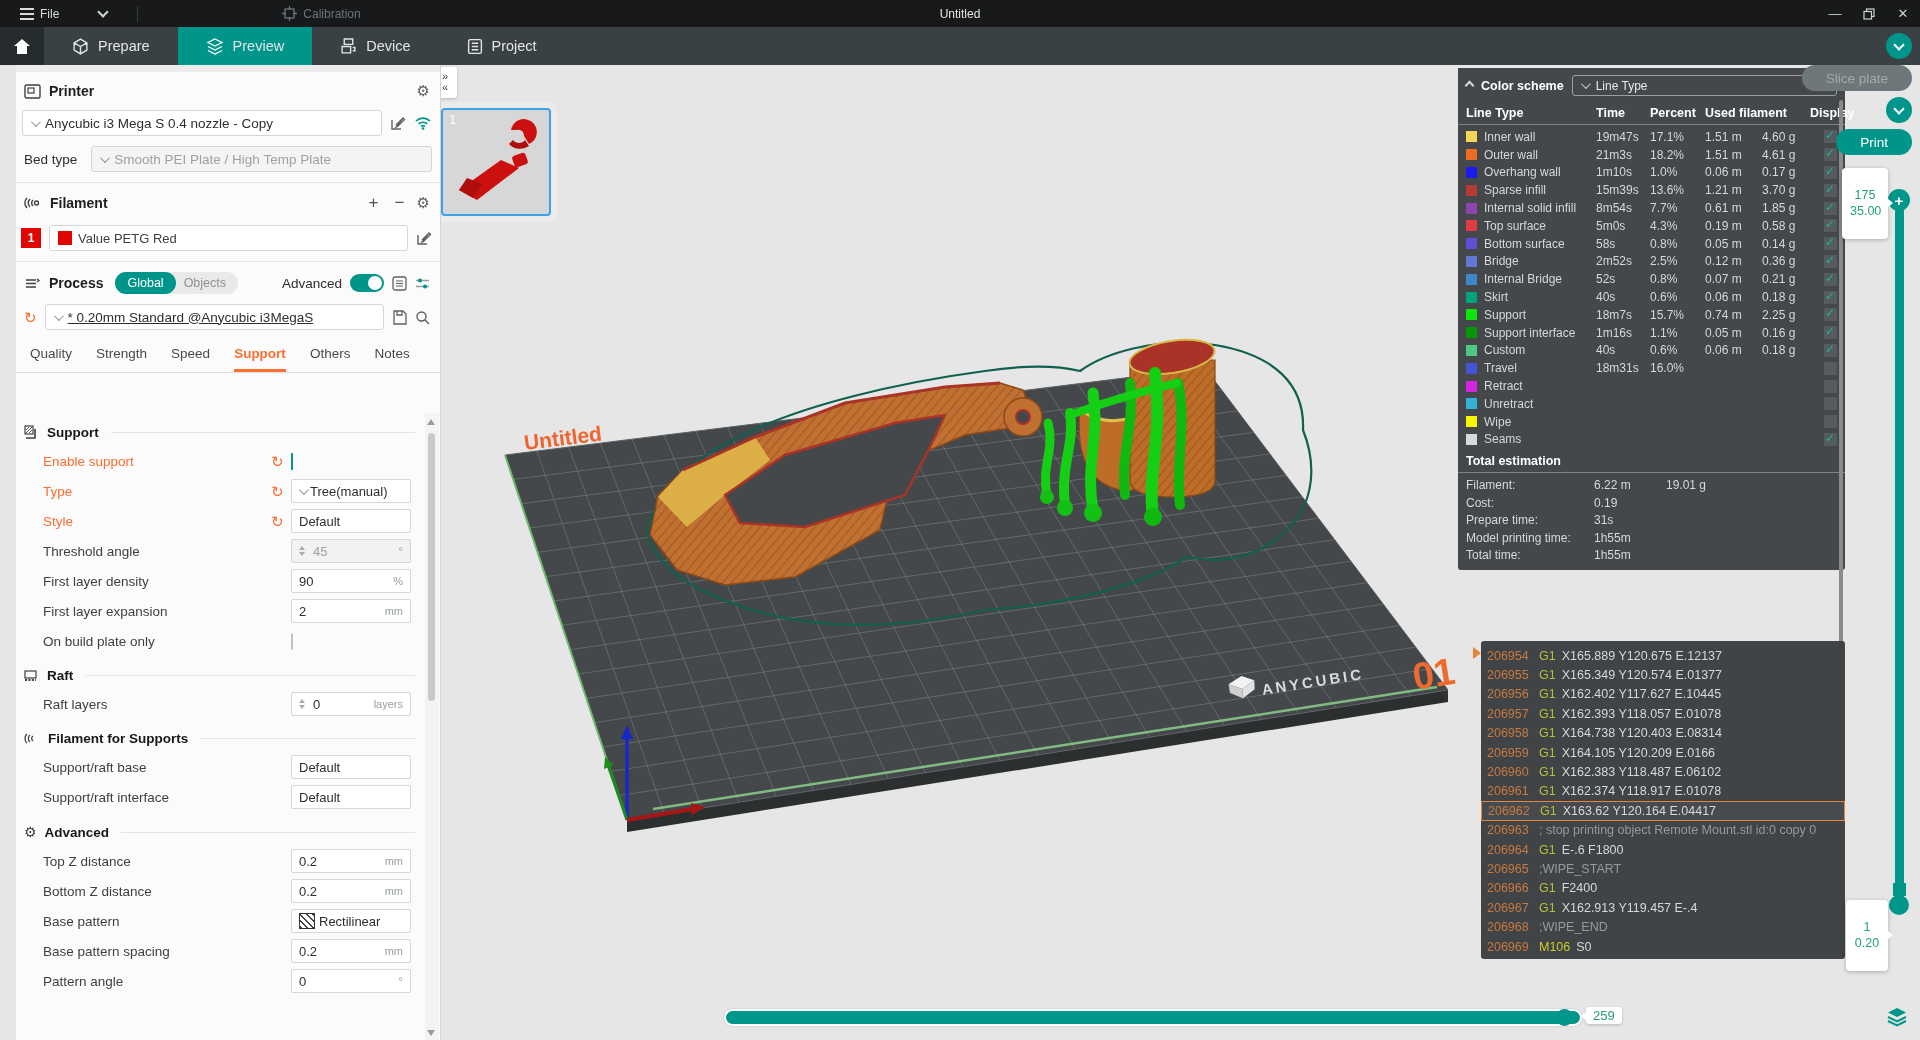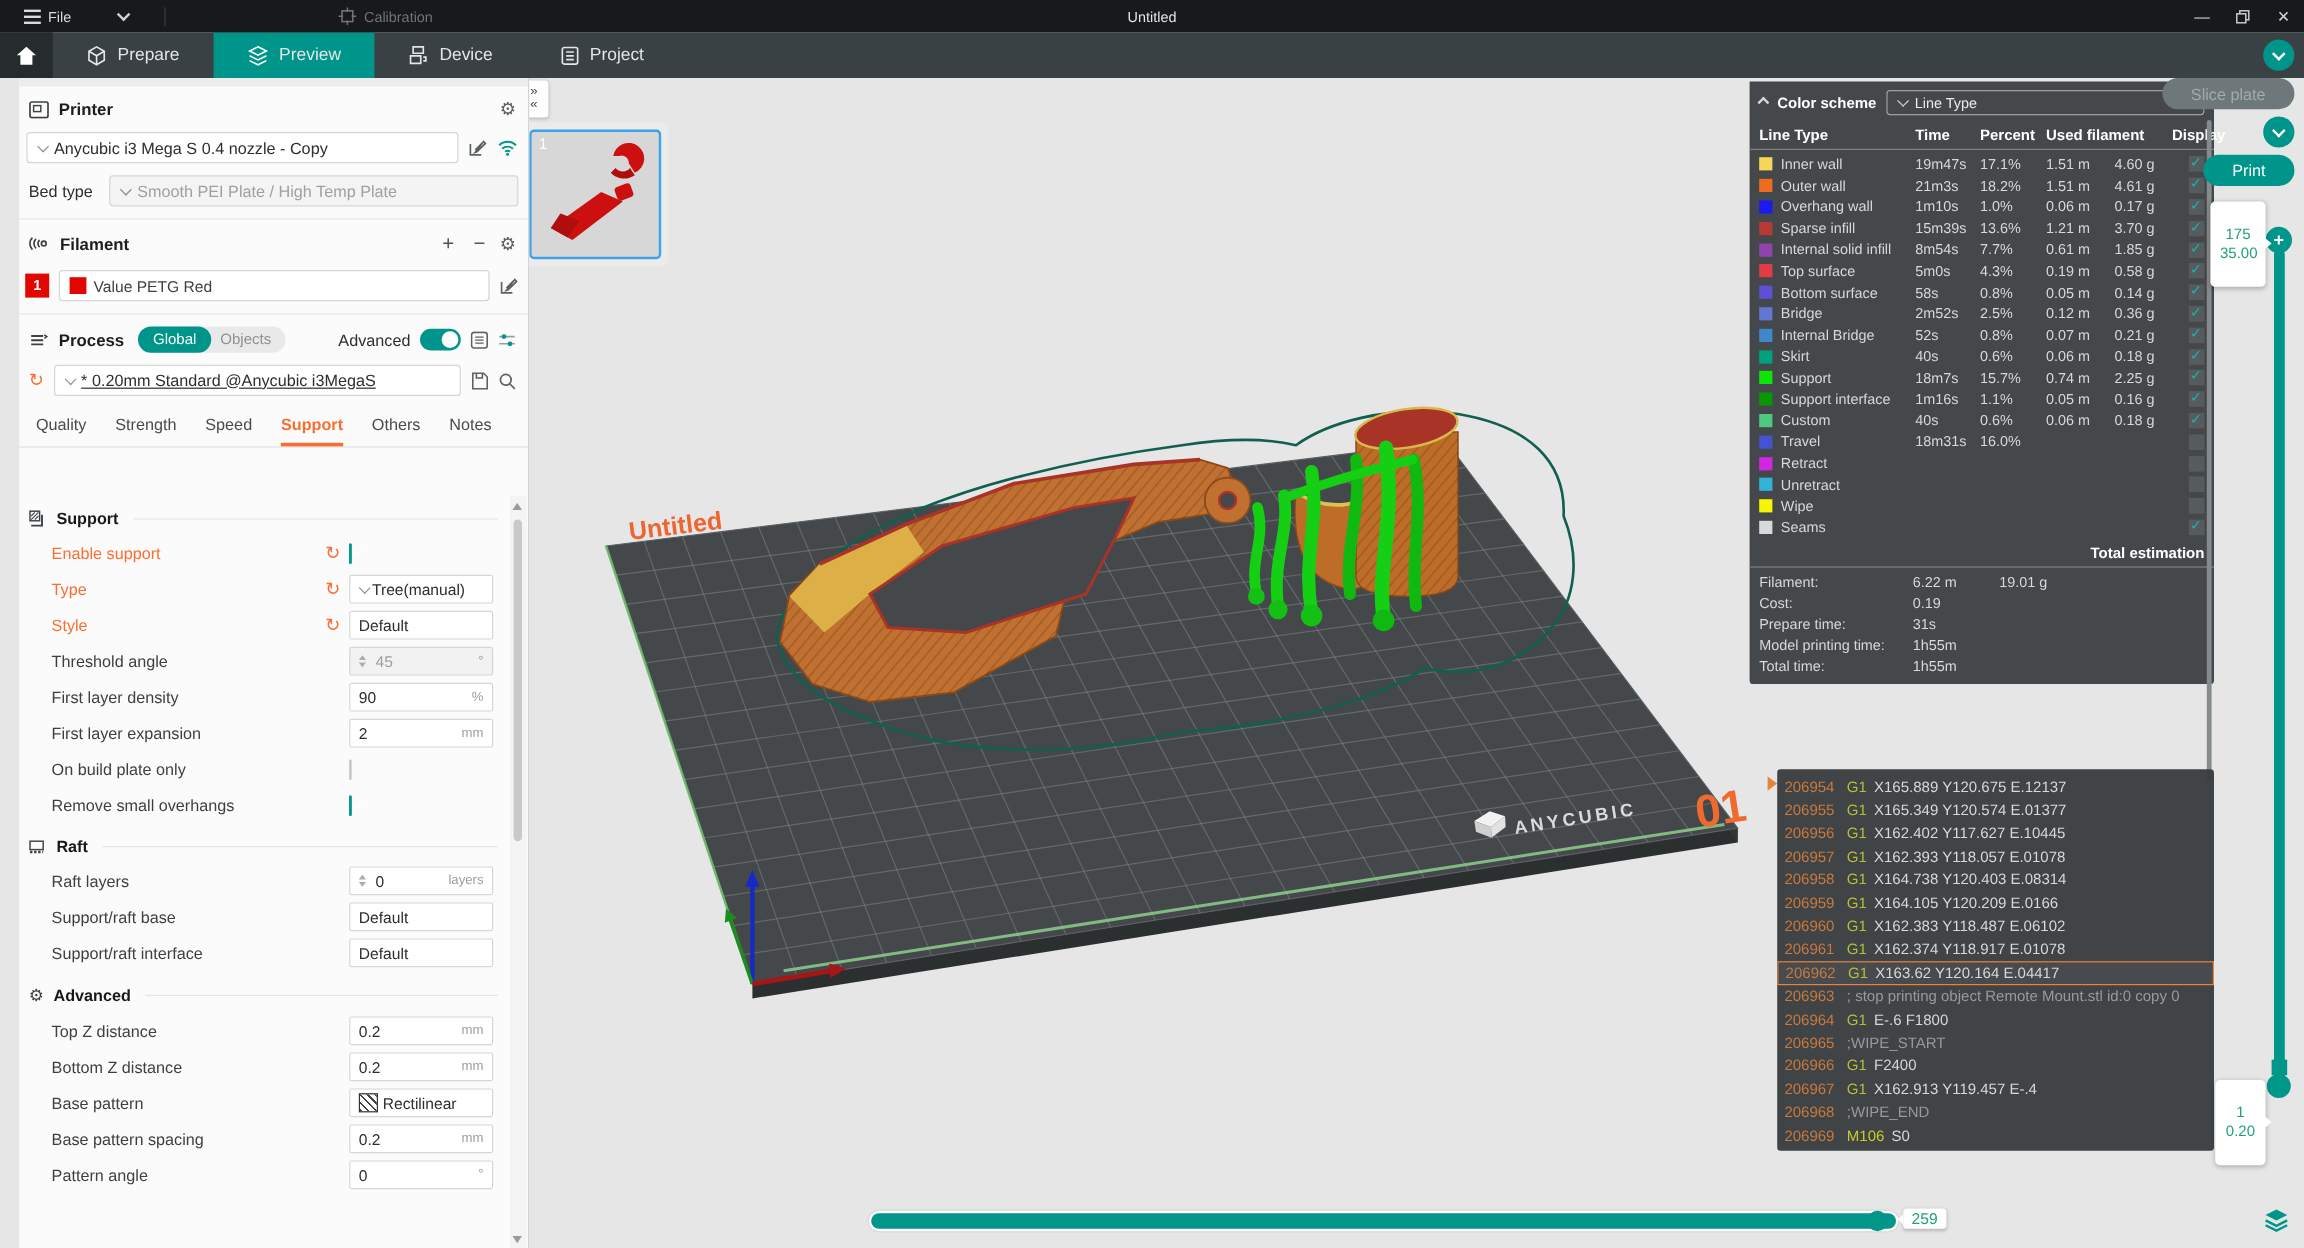--- a/index.html
+++ b/index.html
@@ -107,21 +107,21 @@
   .lg-dd .dd-chev { border-color:#cfd2d3; }
   .lg-grid { display:grid; grid-template-columns:18px 112px 54px 55px 57px 48px 1fr; align-items:center; padding:0 8px; }
   .lg-colhead { font-weight:bold; color:#fff; font-size:12.5px; height:22px; }
   .lg-colhead span { white-space:nowrap; }
   .lg-hr { height:1px; background:#7e8486; margin:0 0 3px 0; }
   .lg-row { height:17.8px; }
   .lg-row span { white-space:nowrap; }
   .sw { width:11px; height:11px; }
   .cbx { width:13px; height:13px; background:#565b5d; margin-left:14px; position:relative; cursor:pointer; }
   .cbx.on::after { content:"✓"; position:absolute; left:1px; top:-2px; color:#17b8a6; font-size:12px; }
-  .lg-sec { font-weight:bold; color:#fff; font-size:12.5px; padding:6px 8px 4px 8px;text-align:right; }
+  .lg-sec { font-weight:bold; color:#fff; font-size:12.5px; padding:6px 8px 4px 8px; }
   .est-row { display:flex; padding:0 8px; height:17.5px; align-items:center; color:#d6d8d9; }
   .est-row .el { width:128px; }
   .est-row .v1 { width:72px; }
   .lg-sb { position:absolute; right:2px; top:32px; width:4px; height:552px; background:#868c8e; border-radius:2px; }
   
   .gcode { position:absolute; left:1481px; top:641px; width:364px; height:318px; background:rgba(58,62,64,.97);
     border-radius:3px; z-index:45; padding:5px 0 0 0; font-size:12.5px; overflow:hidden; }
   .gl { display:flex; height:19.4px; align-items:center; padding:0 6px; white-space:nowrap; cursor:pointer; }
   .gl .n { color:#c8793f; width:52px; flex:none; }
   .gl .c { color:#b8bd39; margin-right:6px; }
@@ -417,25 +417,20 @@
       <div class="ctrl">
         <span>2</span>
         <span class="unit">mm</span>
       </div>
     </div>
     <div class="srow">
       <span class="lab">On build plate only</span>
         <span class="rst-slot"></span>
       <div style="width:120px;"><span class="lcb"></span></div>
     </div>
-    <div class="srow">
-      <span class="lab">Remove small overhangs</span>
-        <span class="rst-slot"></span>
-      <div style="width:120px;"><span class="lcb on"></span></div>
-    </div>
 
     <div class="sec-title">
       <svg width="15" height="13" viewBox="0 0 15 13">
           <rect x="1" y="2" width="11" height="7" fill="none" stroke="#3c4245" stroke-width="1.2"></rect>
           <path d="M1 11 h11" stroke="#3c4245" stroke-width="2" stroke-dasharray="2 1.4"></path>
         </svg>
       <span>Raft</span>
     </div>
     <div class="srow">
       <span class="lab">Raft layers</span>
@@ -443,20 +438,26 @@
       <div class="ctrl">
         <span class="spin">
             <i class="u"></i>
             <i class="d"></i>
           </span>
         <span>0</span>
         <span class="unit">layers</span>
       </div>
     </div>
 
+    <div class="sec-title">
+      <svg width="16" height="13" viewBox="0 0 16 13">
+          <path d="M3 2 a6 6 0 0 0 0 9 M6 3 a4.5 4.5 0 0 0 0 7 M9 4 a3 3 0 0 0 0 5" fill="none" stroke="#3c4245" stroke-width="1.3"></path>
+        </svg>
+      <span>Filament for Supports</span>
+    </div>
     <div class="srow">
       <span class="lab">Support/raft base</span>
         <span class="rst-slot"></span>
       <div class="ctrl">
           <span>Default</span>
         </div>
     </div>
     <div class="srow">
       <span class="lab">Support/raft interface</span>
         <span class="rst-slot"></span>

